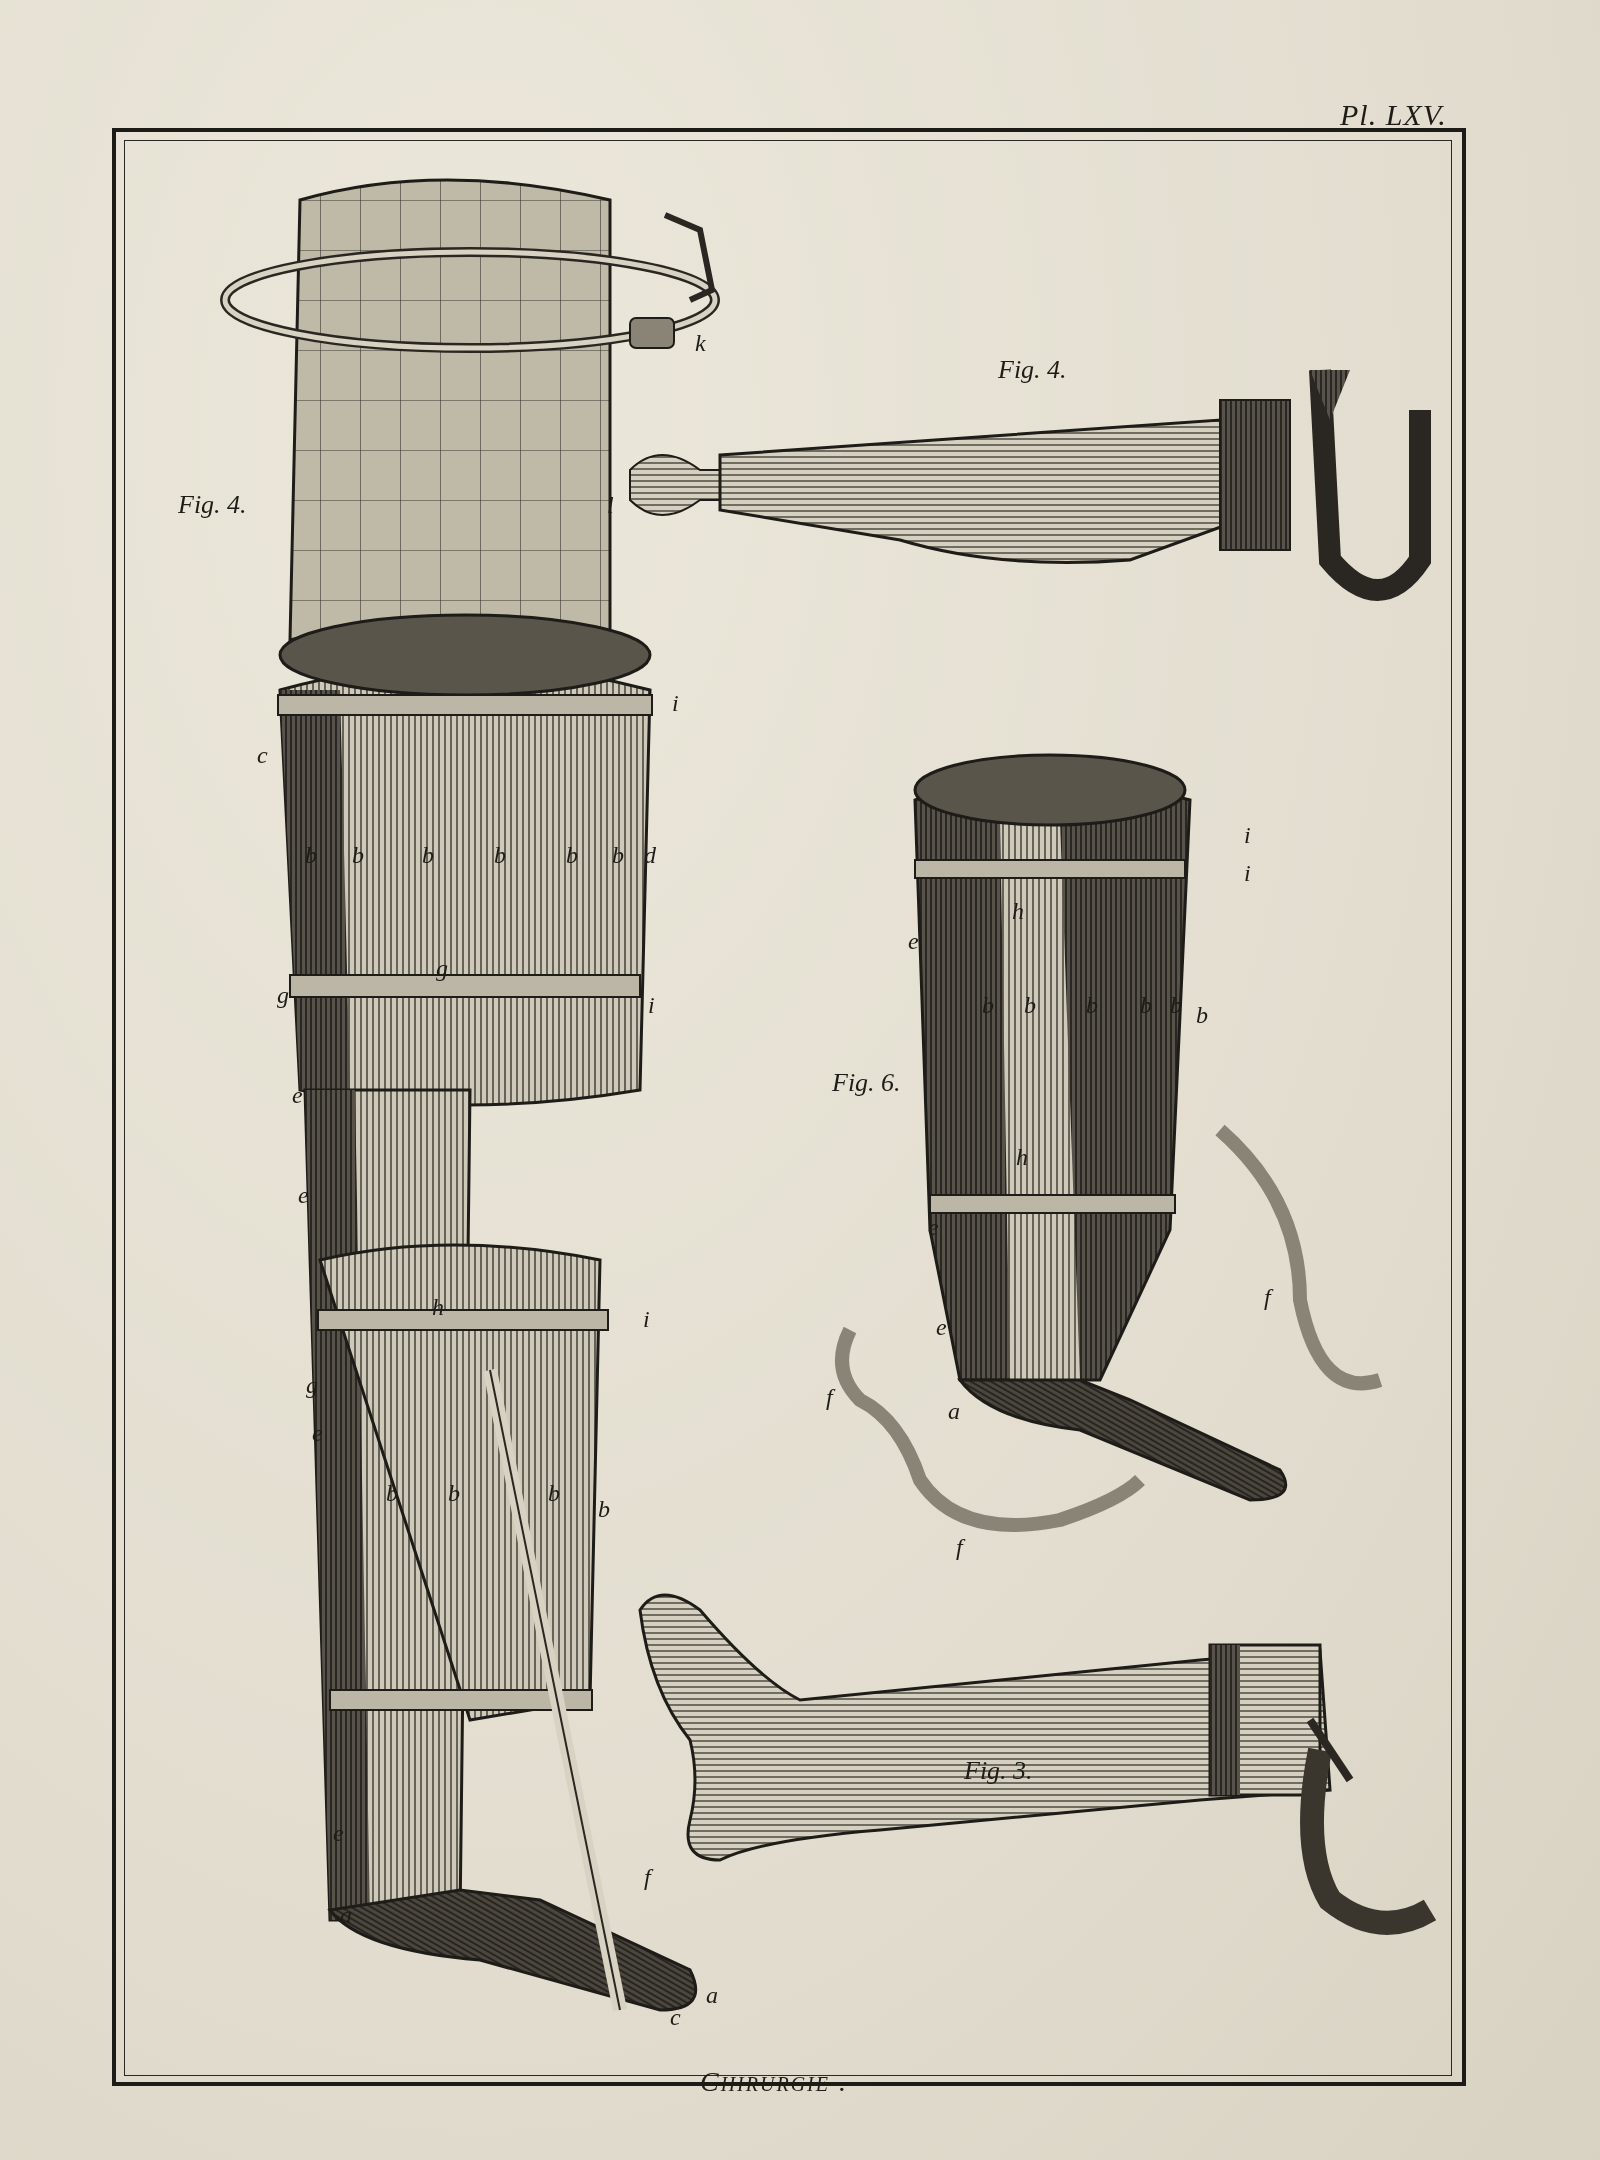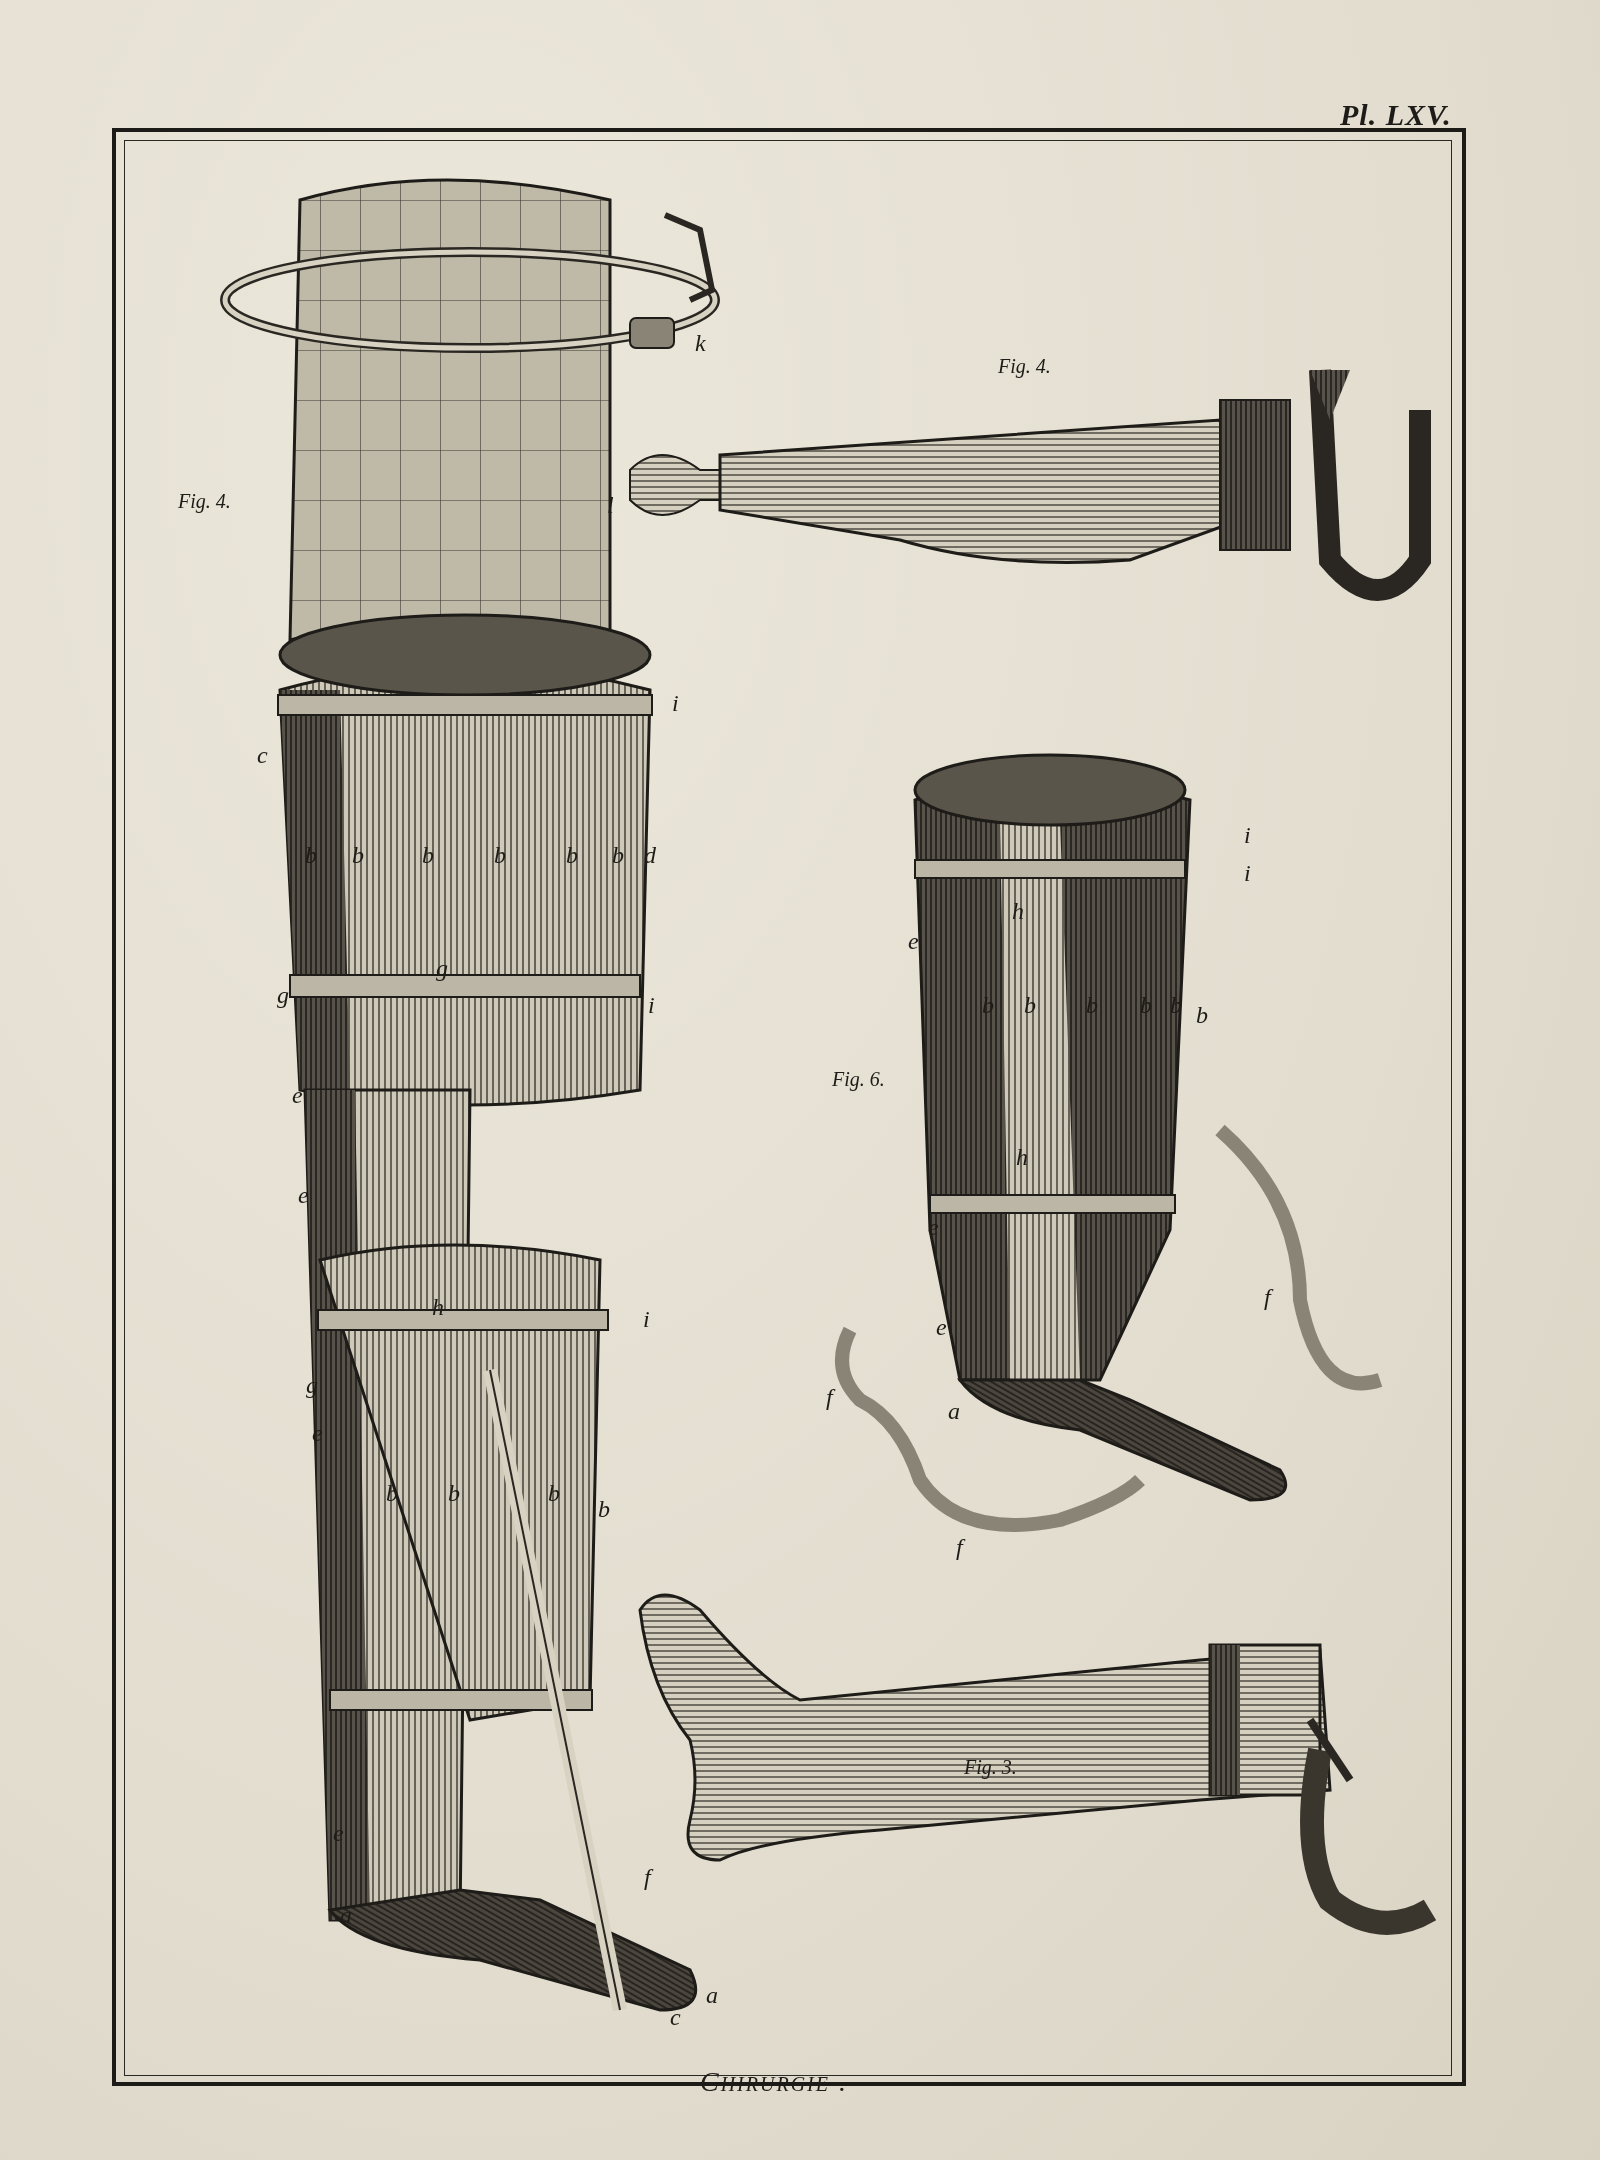--- a/index.html
+++ b/index.html
@@ -1,24 +1,24 @@
 <!DOCTYPE html>
 <html><head>
 <meta charset="utf-8">
 <style>
   html,body{margin:0;padding:0;}
   body{width:1600px;height:2160px;position:relative;overflow:hidden;
     background:#e4e0d3;font-family:"Liberation Serif","DejaVu Serif",serif;color:#1e1c18;}
   .paper{position:absolute;inset:0;
     background:radial-gradient(ellipse at 30% 20%,#ebe7da 0%,#e2ddcf 60%,#d8d2c2 100%);}
-  .plate-no{position:absolute;left:1340px;top:98px;font-style:italic;font-weight:bold;font-size:30px;letter-spacing:1px;}
+  .plate-no{position:absolute;left:1340px;top:98px;font-style:italic;font-weight:normal;font-size:30px;letter-spacing:1px;}
   .frame-outer{position:absolute;left:112px;top:128px;width:1346px;height:1950px;border:4px solid #1d1b17;}
   .frame-inner{position:absolute;left:124px;top:140px;width:1326px;height:1934px;border:1.5px solid #2a2823;}
   .caption{position:absolute;left:700px;top:2066px;font-style:italic;font-size:28px;letter-spacing:2px;font-variant:small-caps;}
-  .fig-label{position:absolute;font-style:italic;font-size:20px;}
+  .fig-label{position:absolute;font-style:italic;font-size:26px;}
   .letter{position:absolute;font-style:italic;font-size:24px;}
   svg.art{position:absolute;left:0;top:0;}
 </style>
 </head>
 <body>
 
 <div class="paper"></div>
 
 <div class="plate-no">Pl. LXV.</div>
 <div class="frame-outer"></div>

